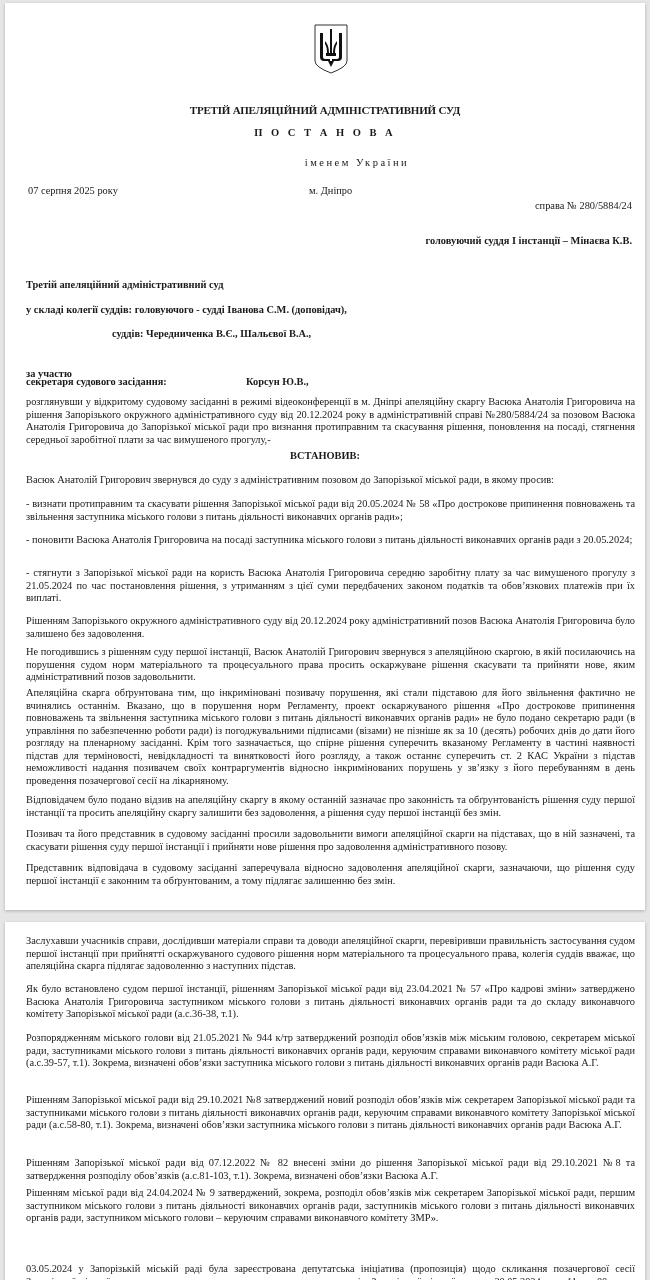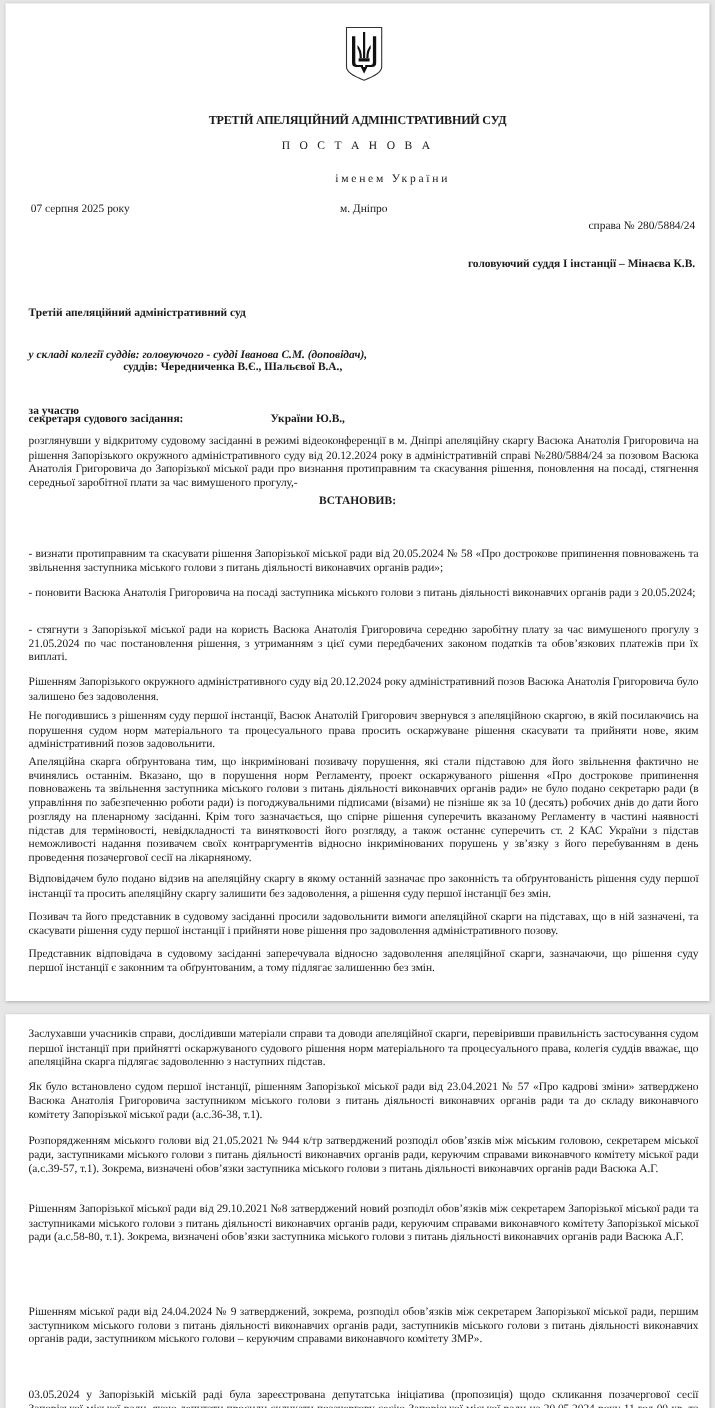--- a/index.html
+++ b/index.html
@@ -45,21 +45,21 @@
       top: 20px;
       width: 36px;
       height: 52px;
     }
     .court-name {
       left: 0; width: 640px; top: 101px;
       font-size: 11px; font-weight: bold; letter-spacing: -0.2px;
     }
     .doc-type {
       left: 0; width: 640px; top: 124px;
-      font-size: 10.5px; font-weight: normal; letter-spacing: 3px;
+      font-size: 10.5px; font-weight: bold; letter-spacing: 3px;
     }
     .in-name {
       left: 0; width: 640px; top: 154px;
       font-size: 10.5px; letter-spacing: 2.5px; margin-left: 32px;
     }
     .date { left: 23px; top: 182px; }
     .city { left: 304px; top: 182px; }
     .case { right: 13px; top: 182px; margin-top: 15px; }
     .presiding { right: 13px; top: 232px; }
     .ln { left: 21px; }
@@ -86,42 +86,44 @@
   <div class="abs center doc-type">П О С Т А Н О В А</div>
   <div class="abs center in-name">іменем України</div>
 
   <div class="abs t date">07 серпня 2025 року</div>
   <div class="abs t city">м. Дніпро</div>
   <div class="abs t case">справа № 280/5884/24</div>
 
   <div class="abs t bold presiding">головуючий суддя І інстанції – Мінаєва К.В.</div>
 
   <div class="abs t bold ln" style="top:276px;">Третій апеляційний адміністративний суд</div>
-  <div class="abs t bold ln" style="top:314px;font-style:italic;">у складі колегії суддів: головуючого - судді  Іванова С.М. (доповідач),</div>
+  <div class="abs t bold ln" style="top:301px;">у складі колегії суддів: головуючого - судді  Іванова С.М. (доповідач),</div>
   <div class="abs t bold" style="left:107px; top:325px;">суддів:  Чередниченка В.Є., Шальєвої В.А.,</div>
   <div class="abs t bold ln" style="top:349px;margin-top:16px;">за участю</div>
   <div class="abs t bold ln" style="top:373px;">секретаря судового засідання:</div>
-  <div class="abs t bold" style="left:241px; top:373px;">України Ю.В.,</div>
+  <div class="abs t bold" style="left:241px; top:373px;">Корсун Ю.В.,</div>
 
   <div class="body-p" style="top:393px;"> розглянувши у відкритому судовому засіданні в режимі відеоконференції в м. Дніпрі апеляційну скаргу Васюка Анатолія Григоровича на рішення Запорізького окружного адміністративного суду від 20.12.2024 року в адміністративній справі №280/5884/24 за позовом  Васюка Анатолія Григоровича до  Запорізької міської ради      про визнання протиправним та скасування рішення, поновлення на посаді, стягнення середньої заробітної плати за час вимушеного прогулу,-</div>
 
   <div class="abs t bold center" style="left:0; width:640px; top:447px;">ВСТАНОВИВ:</div>
 
+  <div class="body-p" style="top:471px;">Васюк Анатолій Григорович звернувся до суду з адміністративним позовом до Запорізької міської ради, в якому просив:</div>
   <div class="body-p" style="top:495px;">-  визнати протиправним та скасувати рішення Запорізької міської ради від 20.05.2024 № 58 «Про дострокове припинення повноважень та звільнення заступника міського голови з питань діяльності виконавчих органів ради»;</div>
   <div class="body-p" style="top:531px;font-family:Liberation Serif, serif;">- поновити Васюка Анатолія Григоровича на посаді заступника міського голови з питань діяльності виконавчих органів ради з 20.05.2024;</div>
   <div class="body-p" style="top:564px;">- стягнути з Запорізької міської ради на користь Васюка Анатолія Григоровича середню заробітну плату за час вимушеного прогулу з 21.05.2024 по час постановлення рішення, з утриманням з цієї суми передбачених законом податків та обов’язкових платежів при їх виплаті.</div>
   <div class="body-p" style="top:612px;">Рішенням Запорізького окружного адміністративного суду від 20.12.2024 року адміністративний позов Васюка Анатолія Григоровича було залишено без задоволення.</div>
   <div class="body-p" style="top:643px;">Не погодившись з рішенням суду першої інстанції, Васюк Анатолій Григорович звернувся з апеляційною скаргою, в якій посилаючись на порушення судом норм матеріального та процесуального права просить оскаржуване рішення скасувати та прийняти нове, яким адміністративний позов задовольнити.</div>
   <div class="body-p" style="top:684px;">Апеляційна скарга обґрунтована тим, що  інкриміновані позивачу порушення, які стали підставою для його звільнення фактично не вчинялись останнім. Вказано, що в порушення норм Регламенту, проект оскаржуваного рішення «Про дострокове припинення повноважень та звільнення заступника міського голови з питань діяльності виконавчих органів ради» не було подано секретарю ради (в управління по забезпеченню роботи ради) із погоджувальними підписами (візами) не пізніше як за  10 (десять) робочих днів до дати його розгляду на пленарному засіданні. Крім того зазначається, що спірне рішення суперечить вказаному Регламенту в частині наявності підстав для терміновості, невідкладності та винятковості його розгляду, а також останнє суперечить ст. 2 КАС України з підстав неможливості надання позивачем своїх контраргументів відносно інкримінованих порушень у зв’язку з його перебуванням в день проведення позачергової сесії на лікарняному.</div>
   <div class="body-p" style="top:791px;">Відповідачем було подано відзив на апеляційну скаргу в якому останній зазначає про законність та обґрунтованість рішення суду першої інстанції та просить апеляційну скаргу залишити без задоволення, а рішення суду першої інстанції без змін.</div>
   <div class="body-p" style="top:825px;">Позивач та його представник в судовому засіданні просили задовольнити вимоги апеляційної скарги на підставах, що в ній зазначені, та скасувати рішення суду першої інстанції і прийняти нове рішення про задоволення адміністративного позову.</div>
   <div class="body-p" style="top:859px;">Представник відповідача в судовому засіданні заперечувала відносно задоволення апеляційної скарги, зазначаючи, що рішення суду першої інстанції є законним та обґрунтованим, а тому підлягає залишенню без змін.</div>
 </div>
 
 <div class="page" id="page2">
   <div class="body-p" style="top:13px;">Заслухавши учасників справи, дослідивши матеріали справи та доводи апеляційної скарги, перевіривши правильність застосування судом першої інстанції при прийнятті оскаржуваного судового рішення норм матеріального та процесуального права, колегія суддів  вважає, що апеляційна  скарга  підлягає задоволенню з наступних підстав.</div>
   <div class="body-p" style="top:61px;">Як було встановлено судом першої інстанції, рішенням Запорізької міської ради від 23.04.2021 № 57 «Про кадрові зміни» затверджено Васюка Анатолія Григоровича заступником міського голови з питань діяльності виконавчих органів ради та до складу виконавчого комітету Запорізької міської ради (а.с.36-38, т.1).</div>
   <div class="body-p" style="top:110px;">Розпорядженням міського голови від 21.05.2021 №  944 к/тр затверджений розподіл обов’язків між міським головою, секретарем міської ради, заступниками міського голови з питань діяльності виконавчих органів ради, керуючим справами виконавчого комітету міської ради (а.с.39-57, т.1). Зокрема, визначені обов’язки заступника міського голови з питань діяльності виконавчих органів ради Васюка А.Г.</div>
   <div class="body-p" style="top:172px;">Рішенням Запорізької міської ради від 29.10.2021 №8 затверджений новий розподіл обов’язків між секретарем Запорізької міської ради та заступниками міського голови з питань діяльності виконавчих органів ради, керуючим справами виконавчого комітету Запорізької міської ради (а.с.58-80, т.1). Зокрема, визначені обов’язки заступника міського голови з питань діяльності виконавчих органів ради Васюка А.Г.</div>
+  <div class="body-p" style="top:235px;">Рішенням Запорізької міської ради від 07.12.2022 №  82 внесені зміни до рішення Запорізької міської ради від 29.10.2021 №8 та затвердження розподілу обов’язків (а.с.81-103, т.1). Зокрема, визначені обов’язки Васюка А.Г.</div>
   <div class="body-p" style="top:265px;">Рішенням міської ради від 24.04.2024 №  9 затверджений, зокрема, розподіл обов’язків між секретарем Запорізької міської ради, першим заступником міського голови з питань діяльності виконавчих органів ради, заступників міського голови з питань діяльності виконавчих органів ради, заступником міського голови – керуючим справами виконавчого комітету ЗМР».</div>
   <div class="body-p" style="top:313px;margin-top:28px;">03.05.2024 у Запорізькій міській раді була зареєстрована депутатська ініціатива (пропозиція) щодо скликання позачергової сесії Запорізької міської ради, якою депутати просили скликати позачергову сесію Запорізької міської ради на 20.05.2024 року 11 год 00 хв, та винести на сесію питання згідно порядку денного та проектів рішень, що додається.</div>
 
 </div>
 
 </body></html>

